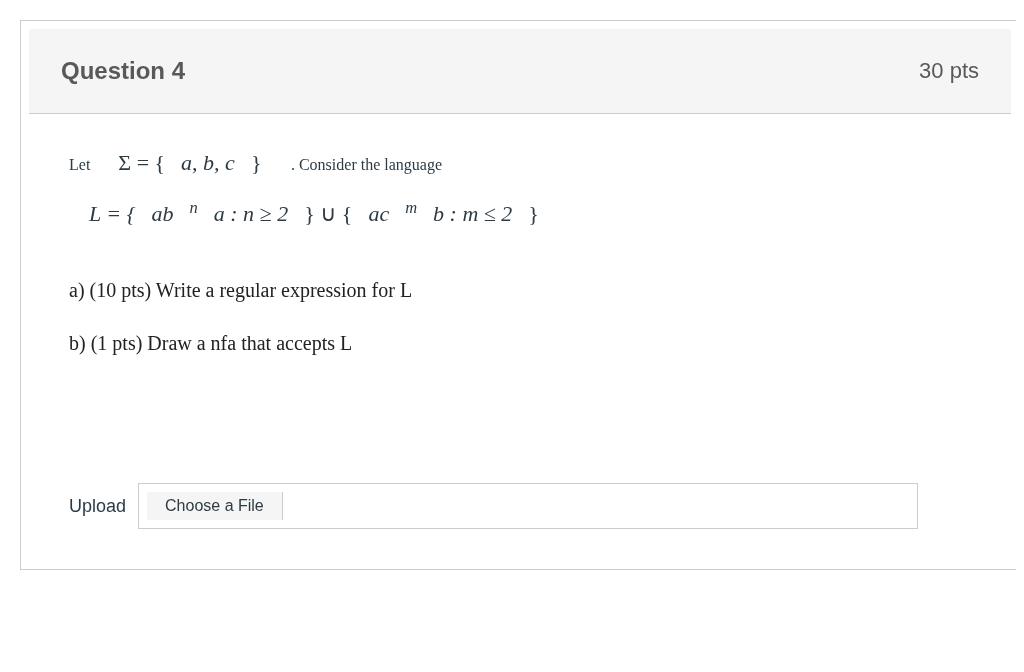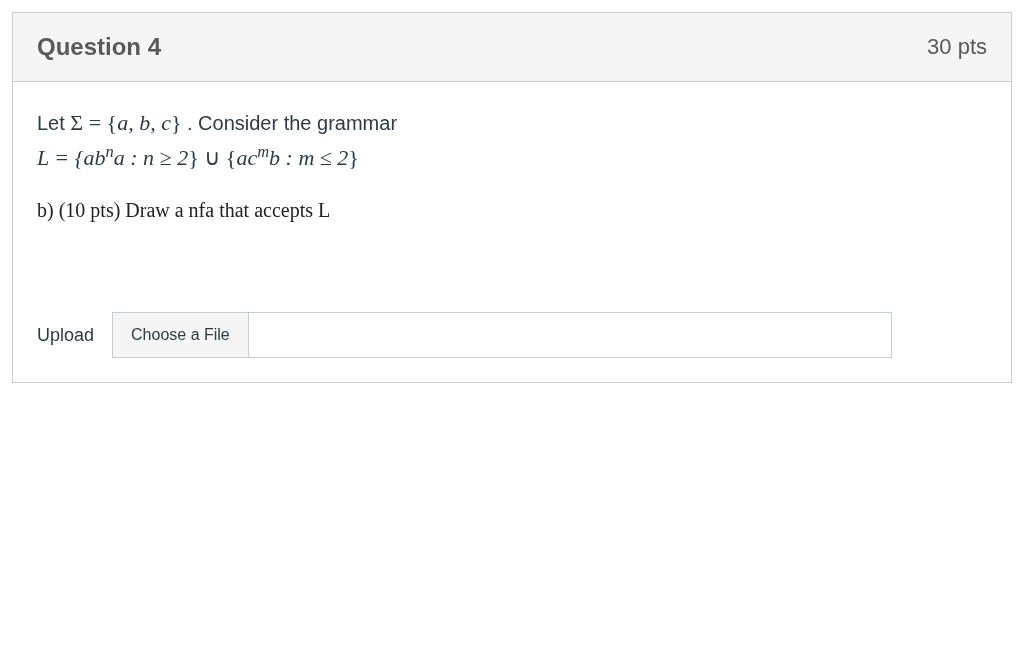--- a/index.html
+++ b/index.html
@@ -1,15 +1,15 @@
 <!DOCTYPE html>
 <html><head>
   <meta charset="utf-8">
   <style>
-    * { box-sizing: border-box; margin: 0; padding: 0; }
+    * { box-sizing: border-box; margin: 0; padding: 8px; }
     body {
       background: #fff;
       font-family: "Helvetica Neue", Helvetica, Arial, sans-serif;
       color: #2d3b45;
       padding: 12px;
     }
     .question-card {
       width: 1000px;
       border: 1px solid #c7cdd1;
       background: #fff;
@@ -40,39 +40,39 @@
       font-size: 18px;
       margin-bottom: 6px;
     }
     .math {
       font-family: "Cambria Math", "STIXGeneral", "Times New Roman", serif;
       font-style: italic;
       font-size: 22px;
     }
     .math .op { font-style: normal; }
     .intro-text {
-      font-family: Liberation Sans, sans-serif;
+      font-family: Liberation Serif, serif;
       font-style: normal;
-      font-size: 20px;
+      font-size: 16px;
     }
     .lang-def {
-      margin: 4px 0 28px 0;
+      margin: 4px 0 28px 20px;
     }
     .sup { font-size: 0.75em; vertical-align: super; font-style: italic; }
     .parts p {
       font-family: Georgia, "Times New Roman", serif;
       font-size: 20px;
       color: #222;
       margin-bottom: 14px;
     }
     .upload-row {
       margin-top: 90px;
       display: flex;
       align-items: center;
-      gap: 18px;
+      gap: 4px;
     }
     .upload-label {
       font-family: "Helvetica Neue", Helvetica, Arial, sans-serif;
       font-size: 18px;
       color: #2d3b45;
     }
     .file-box {
       display: flex;
       align-items: flex-end;
       border: 1px solid #c7cdd1;
@@ -102,29 +102,30 @@
     <div class="question-points">30 pts</div>
   </div>
 
   <div class="question-body">
 
     <div class="intro-line">
       <span class="intro-text">Let </span>
       <span class="math">
         <span class="op">Σ = {</span><span>a, b, c</span><span class="op">}</span>
       </span>
-      <span class="intro-text">. Consider the grammar</span>
+      <span class="intro-text">. Consider the language</span>
     </div>
 
     <div class="math lang-def">
       <span>L = {</span><span>ab</span><span class="sup">n</span><span>a : n ≥ 2</span><span class="op">} ∪ {</span><span>ac</span><span class="sup">m</span><span>b : m ≤ 2</span><span class="op">}</span>
     </div>
 
     <div class="parts">
-      <p>b) (10 pts) Draw a nfa that accepts L</p>
+      <p>a) (10 pts) Write a regular expression for L</p>
+      <p>b) (1 pts) Draw a nfa that accepts L</p>
     </div>
 
     <div class="upload-row">
       <span class="upload-label">Upload</span>
       <div class="file-box">
         <button class="choose-btn">Choose a File</button>
       </div>
     </div>
 
   </div>

